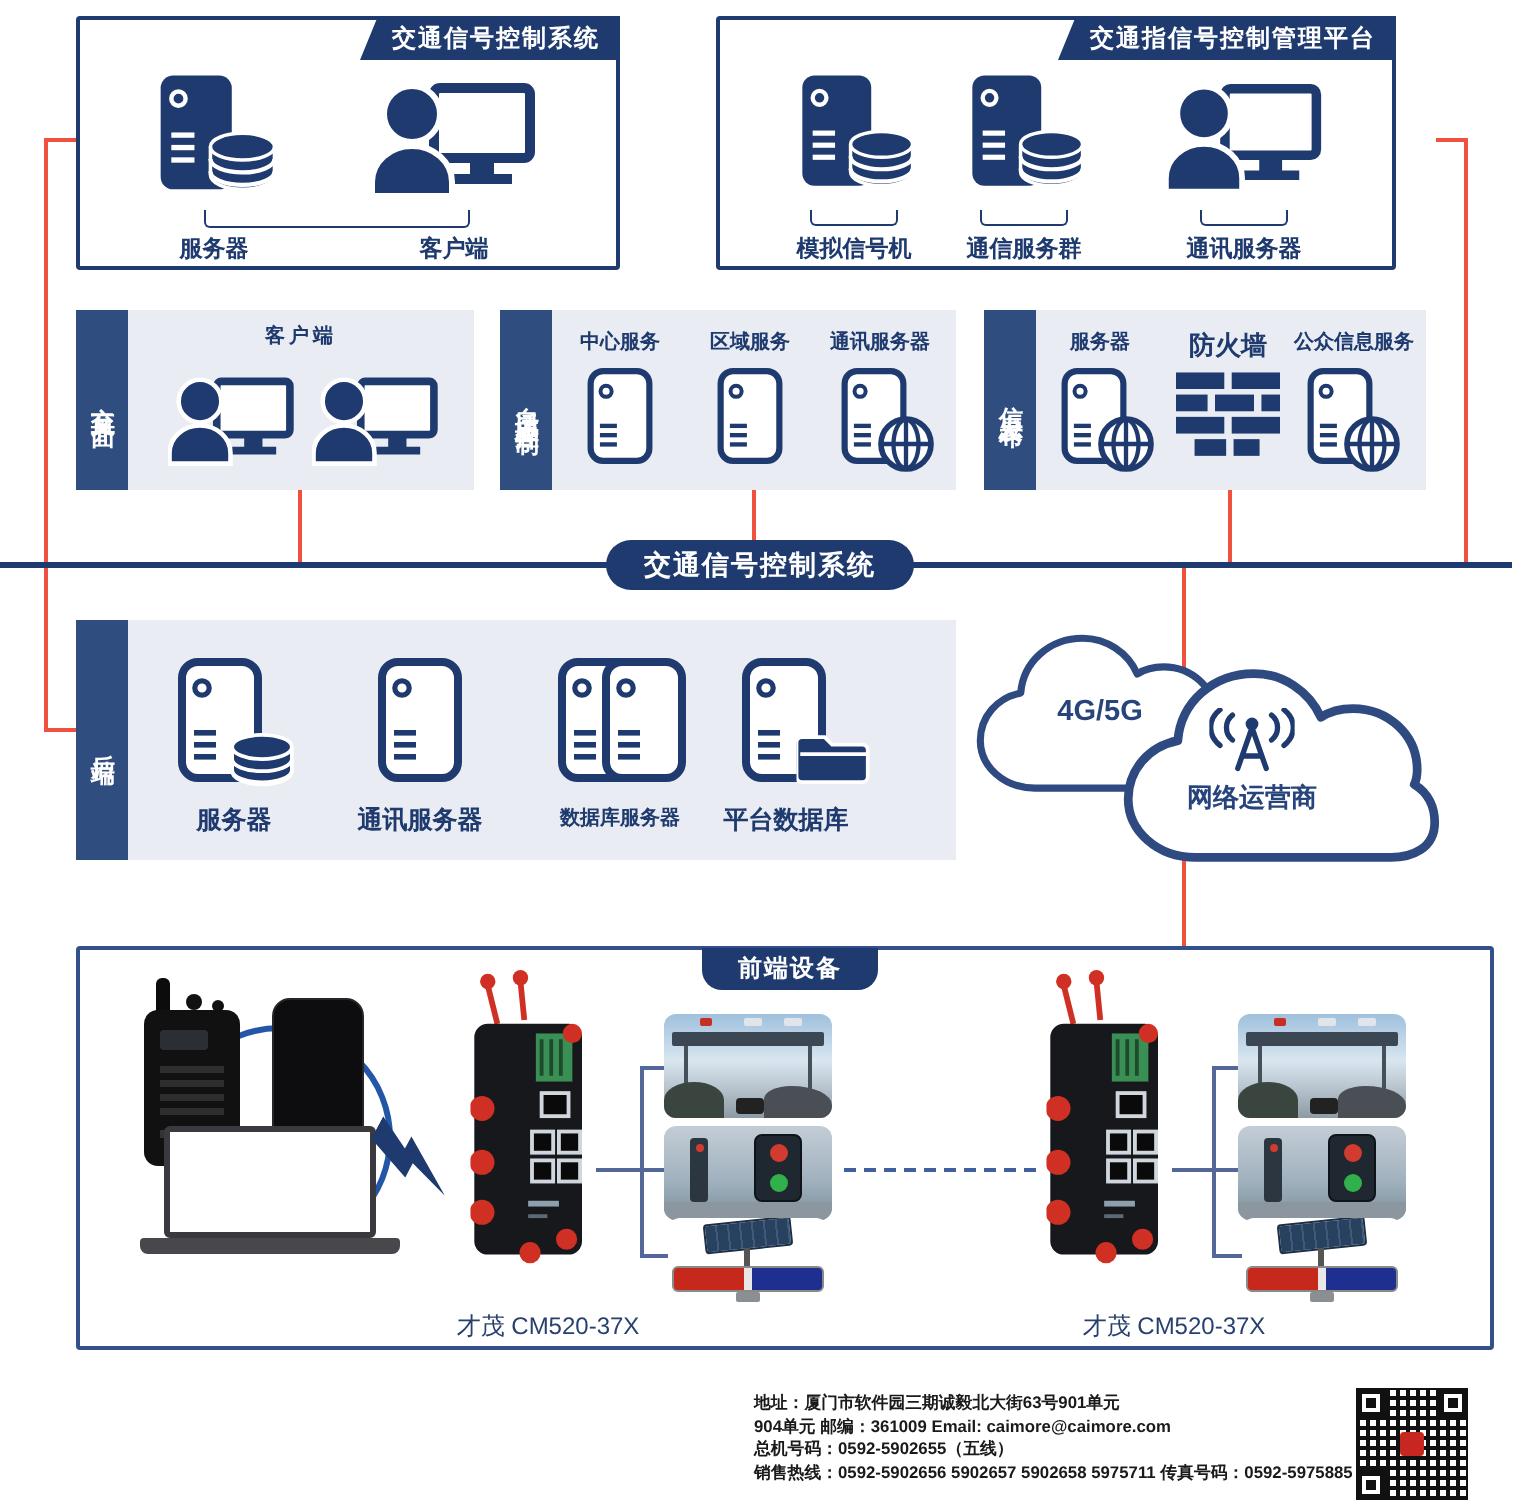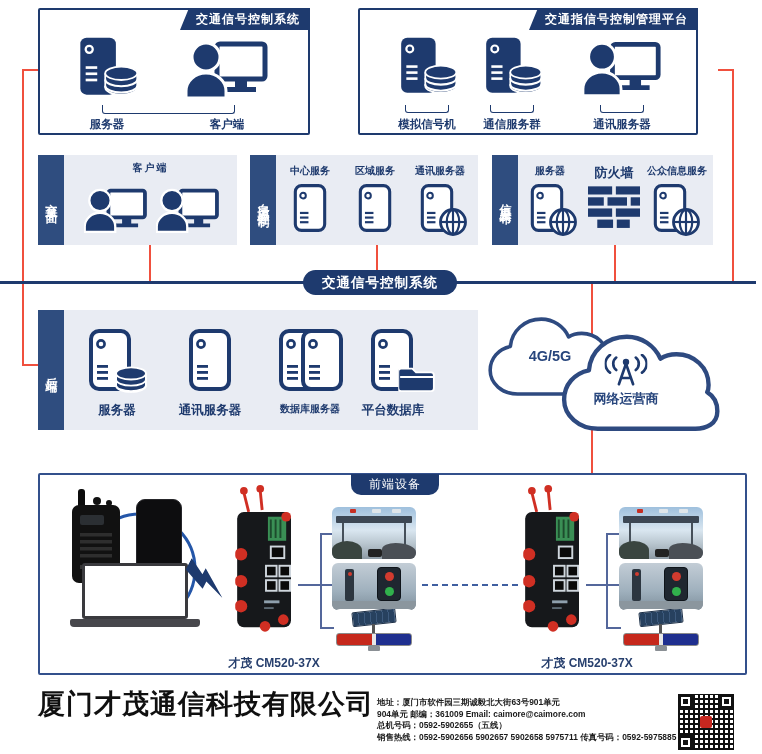--- a/index.html
+++ b/index.html
@@ -35,21 +35,21 @@
   
   .icw{position:absolute}
   .ovl{position:absolute}
 
   
   .cloudtxt{position:absolute;text-align:center;font-weight:700;color:#27457c}
 
   
   #front{position:absolute;left:38px;top:473px;width:709px;height:202px;border:2px solid var(--fb);border-radius:2px;background:#fff}
   .fpill{position:absolute;left:311px;top:-1px;width:88px;height:21px;background:var(--navy);color:#fff;
-         font-size:12px;font-weight:400;letter-spacing:1px;display:flex;align-items:center;justify-content:center;
+         font-size:12px;font-weight:700;letter-spacing:1px;display:flex;align-items:center;justify-content:center;
          border-radius:0 0 10px 10px}
   .bl{position:absolute;background:var(--ln)}
   .dash{position:absolute;border-top:2px dashed #3f5fa0}
   .photo{position:absolute;border-radius:6px;overflow:hidden}
   .phA{background:linear-gradient(180deg,#9fc0dd 0%,#d9e6f0 45%,#b9c6cf 70%,#8d9aa4 100%)}
   .phA .gantry{position:absolute;left:4px;right:4px;top:9px;height:7px;background:#3c4754;border-radius:1px}
   .phA .sgn{position:absolute;top:1.5px;height:4px;border-radius:1px}
   .phA .pole{position:absolute;top:16px;width:2px;height:22px;background:#46505a}
   .phA .blob{position:absolute;bottom:0}
   .phB{background:linear-gradient(180deg,#c3cdd6,#9fb0bd 60%,#7e8f9c)}
@@ -61,21 +61,21 @@
   .phC{background:#fff}
   .phC .spanel{position:absolute;left:18px;top:1px;width:44px;height:15px;border:1px solid #1c2f47;border-radius:2px;
         background:repeating-linear-gradient(90deg,#27415f 0 5px,#3d5a7d 5px 6px);transform:rotate(-6deg)}
   .phC .stem{position:absolute;left:38px;top:15px;width:3px;height:9px;background:#555}
   .phC .bar{position:absolute;left:2px;top:24px;width:76px;height:13px;border:1px solid #8a8a8a;border-radius:3px;
         background:linear-gradient(90deg,#c6281c 0 47%,#e8e8e8 47% 53%,#1f2f8f 53% 100%)}
   .phC .base{position:absolute;left:34px;top:37px;width:12px;height:5px;background:#8a8f94;border-radius:1px}
   .phone{position:absolute;background:#0d0d0f;border:1px solid #26262a;border-radius:9px}
   .lapscr{position:absolute;background:#fff;border:3px solid #3a3a3e;border-radius:3px}
   .lapbase{position:absolute;background:#47474c;border-radius:2px 2px 4px 4px}
-  .rlabel{position:absolute;text-align:center;font-size:12px;font-weight:700;color:#28406e}
+  .rlabel{position:absolute;text-align:center;font-size:12px;font-weight:400;color:#28406e}
 
   
   .f-cn{position:absolute;left:38px;top:686px;font-size:27px;font-weight:800;color:#101010;letter-spacing:1px}
   .f-en{position:absolute;left:38px;top:723px;font-size:14.5px;font-weight:700;color:#101010}
   .f-addr{position:absolute;left:377px;top:696px;width:380px;font-size:10.5px;line-height:14.5px;font-weight:700;
           color:#1a1a1a;transform:scale(0.8);transform-origin:0 0;white-space:nowrap}
   .qr{position:absolute;left:678px;top:694px;width:56px;height:56px;
       background:repeating-linear-gradient(0deg,#111 0 2px,transparent 2px 5px),
                  repeating-linear-gradient(90deg,#111 0 2px,#fff 2px 5px)}
   .qr i{position:absolute;width:15px;height:15px;border:3px solid #111;background:#fff}
@@ -439,21 +439,20 @@
         </div>
     </div>
     <div class="photo phC" style="left:581px;top:134px;width:80px;height:44px">
       <div class="spanel"></div>
         <div class="stem"></div>
         <div class="bar"></div>
         <div class="base"></div>
     </div>
   </div>
 
-  <div class="f-cn">厦门才茂通信科技有限公司</div>
   <div class="f-addr">
     <div>地址：厦门市软件园三期诚毅北大街63号901单元</div>
     <div>904单元 邮编：361009 Email: caimore@caimore.com</div>
     <div>总机号码：0592-5902655（五线）</div>
     <div>销售热线：0592-5902656 5902657 5902658 5975711 传真号码：0592-5975885</div>
   </div>
   <div class="qr">
     <i style="left:0;top:0"></i>
       <i style="right:0;top:0"></i>
       <i style="left:0;bottom:0"></i>

